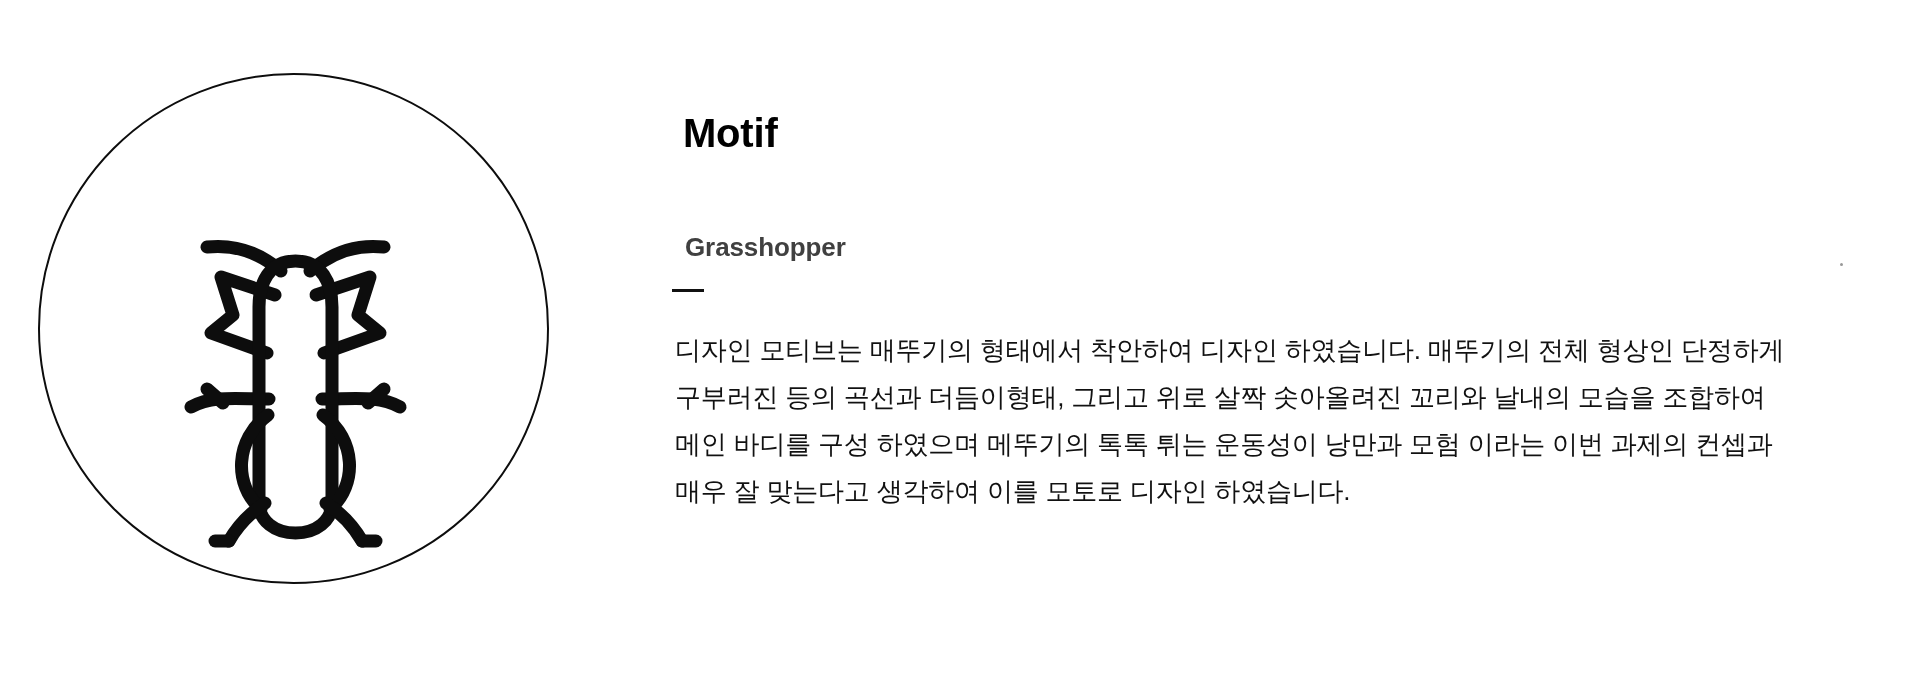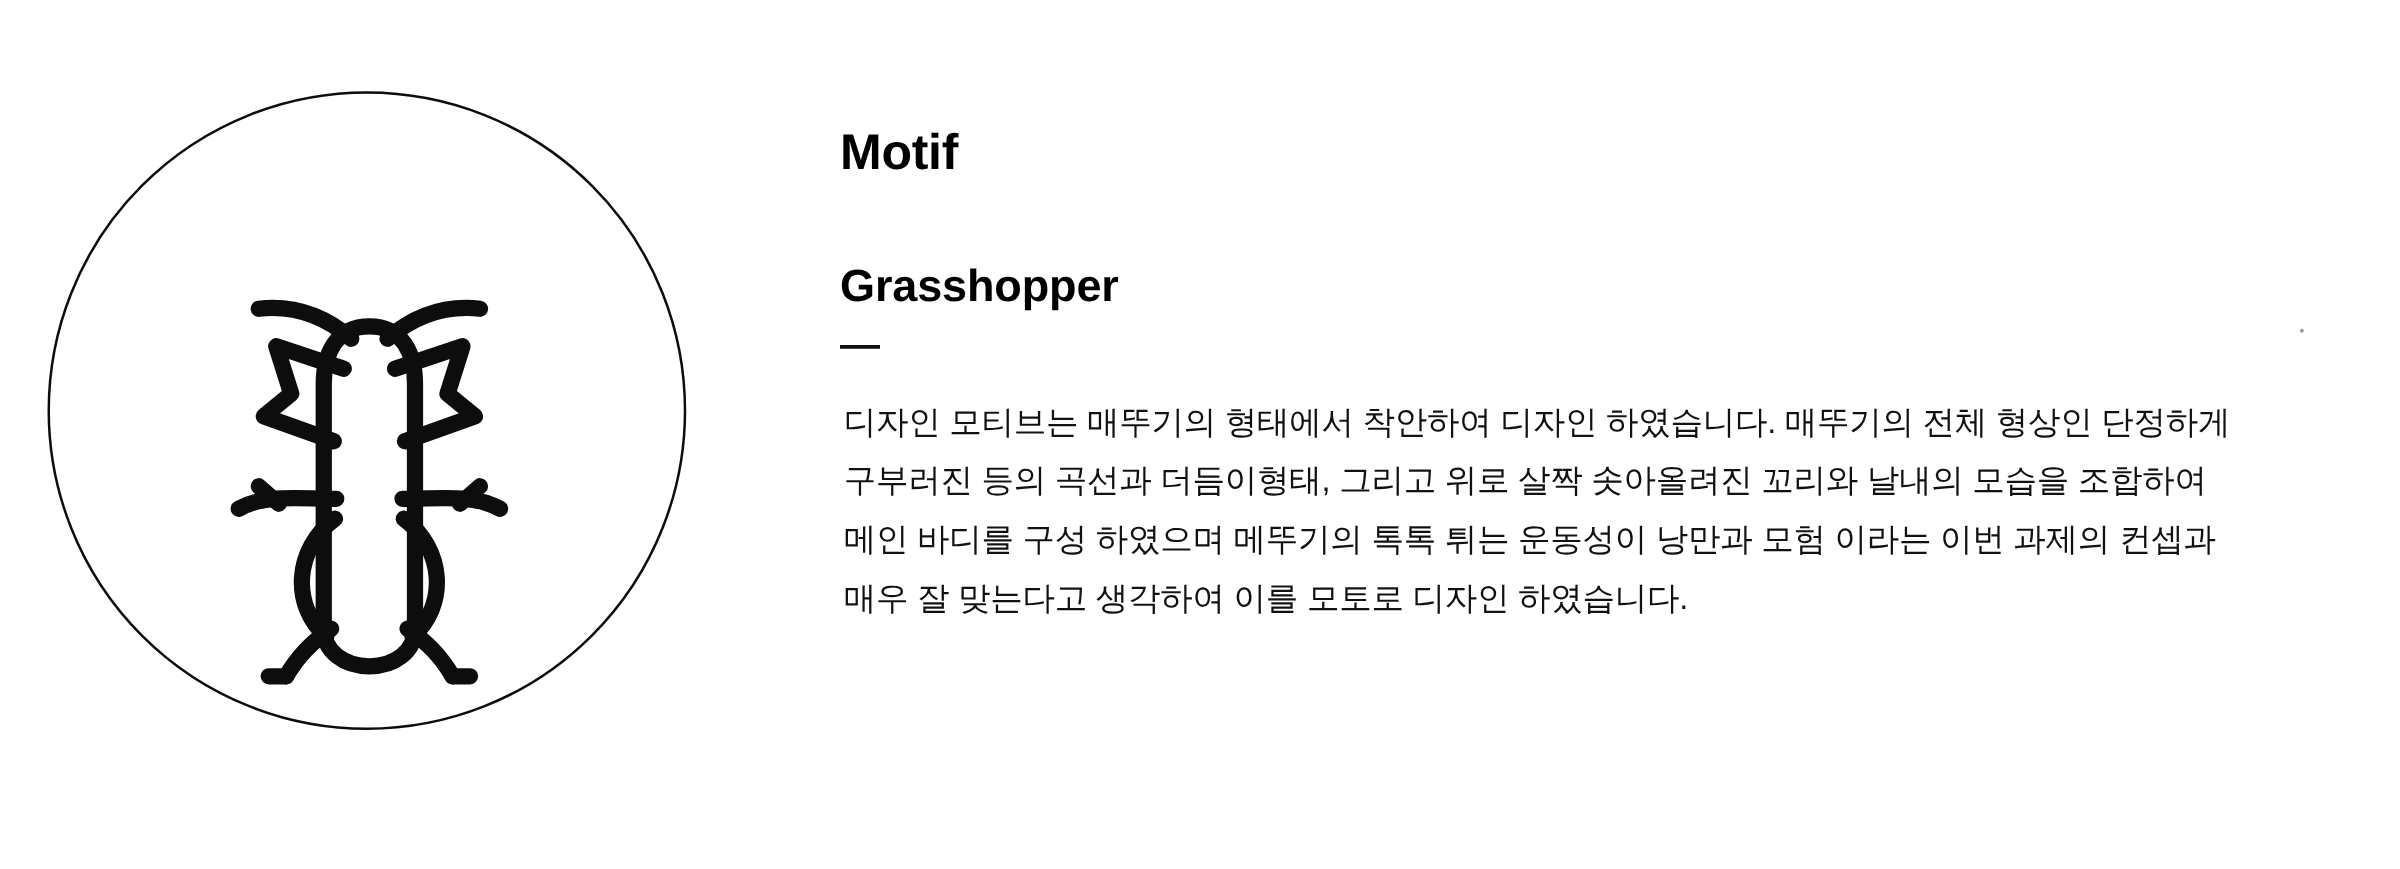--- a/index.html
+++ b/index.html
@@ -58,29 +58,29 @@
     position: absolute;
     left: 672px;
     top: 100px;
     width: 1150px;
   }
   .motif-title {
     font-size: 40px;
     font-weight: bold;
     line-height: 1.1;
     letter-spacing: -0.2px;
-    margin: 0;
+    margin: 11px;
     color: #000000;
   }
   .motif-subtitle {
-    font-size: 36px;
+    font-size: 26px;
     font-weight: bold;
-    margin: 0;
+    margin: 13px;
     padding-top: 64px;
-    color: #000000;
+    color: #404040;
     letter-spacing: -0.1px;
   }
   .rule {
     margin-top: 26px;
     width: 32px;
     height: 3px;
     background: #111111;
   }
   .motif-body {
     margin: 3px;

